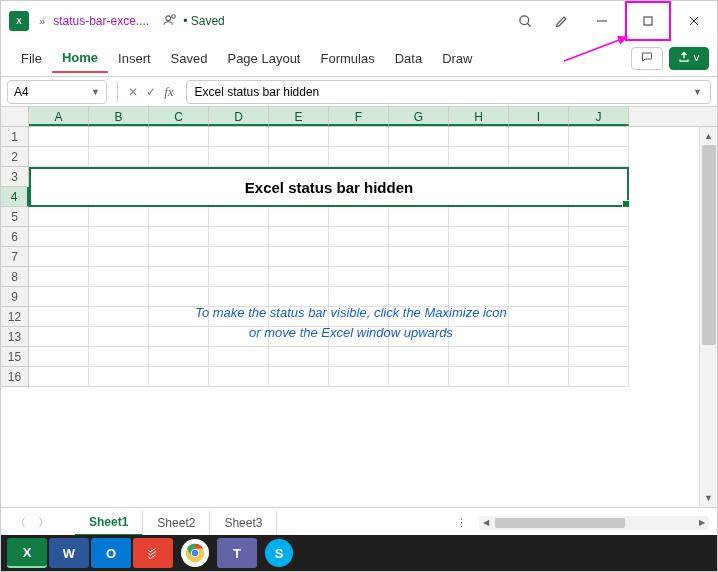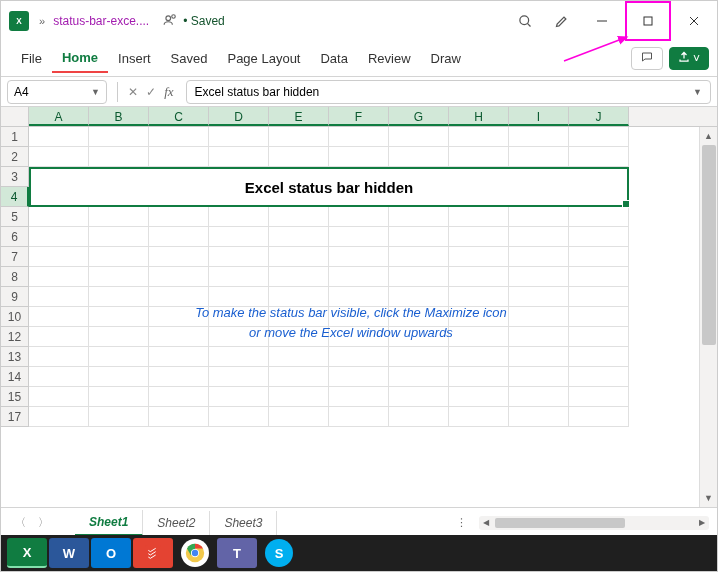--- a/index.html
+++ b/index.html
@@ -57,21 +57,21 @@
   
   
   .vscroll { position: absolute; right: 0; top: 20px; width: 18px; bottom: 0; background: #f3f2f1; border-left: 1px solid #ddd; }
   .vscroll .up, .vscroll .down { height: 18px; text-align: center; font-size: 9px; color: #666; cursor: pointer; line-height: 18px; }
   .vscroll .down { position: absolute; bottom: 0; width: 100%; }
   .vscroll .thumb { position: absolute; top: 18px; width: 14px; left: 2px; height: 200px; background: #c8c8c8; border-radius: 2px; }
   
   
   .sheetbar { height: 30px; display: flex; align-items: center; border-top: 1px solid #d4d4d4; background: #fff; padding: 0 8px; position: relative; }
   .snav { font-size: 11px; color: #888; padding: 0 6px; cursor: pointer; }
-  .stab { padding: 5px 14px; font-size: 12px; color: #555; border-right: 1px solid #ddd; cursor: pointer; font-style: italic; }
+  .stab { padding: 5px 14px; font-size: 12px; color: #555; border-right: 1px solid #ddd; cursor: pointer; }
   .stab.active { font-weight: bold; color: #107c41; border-bottom: 2px solid #107c41; background: #fff; }
   .stab:first-of-type { margin-left: 20px; }
   .dots { margin-left: auto; margin-right: 10px; color: #666; cursor: pointer; letter-spacing: 2px; font-size: 11px; }
   .hscroll { width: 230px; height: 14px; background: #f3f2f1; border-radius: 3px; position: relative; display: flex; align-items: center; }
   .hscroll .lft, .hscroll .rgt { width: 14px; text-align: center; font-size: 8px; color: #666; cursor: pointer; }
   .hscroll .thumb { width: 130px; height: 10px; background: #c8c8c8; border-radius: 2px; margin-left: 2px; }
   
   
   .arrow { position: absolute; top: 33px; right: 78px; z-index: 100; pointer-events: none; }
   
@@ -145,22 +145,22 @@
     </defs>
   <line x1="5" y1="27" x2="68" y2="3" stroke="#ff00dd" stroke-width="1.5" marker-end="url(#ah)"></line>
 </svg>
 
 <div class="ribbon">
   <div class="tab">File</div>
   <div class="tab active">Home</div>
   <div class="tab">Insert</div>
   <div class="tab">Saved</div>
   <div class="tab">Page Layout</div>
+  <div class="tab">Formulas</div>
   <div class="tab">Data</div>
-  <div class="tab">Review</div>
   <div class="tab">Draw</div>
   <div class="ribbon-right">
     <div class="rbtn">
       <svg width="14" height="12" viewBox="0 0 24 24" fill="none" stroke="#555" stroke-width="2">
           <path d="M3 4h18v12H8l-5 4V4z"></path>
         </svg>
     </div>
     <div class="rbtn green">
       <svg width="12" height="12" viewBox="0 0 24 24" fill="none" stroke="#fff" stroke-width="2.5">
           <path d="M12 3v12M7 8l5-5 5 5M4 17v3h16v-3"></path>
@@ -312,33 +312,20 @@
         <div class="cell"></div>
         <div class="cell"></div>
         <div class="cell"></div>
         <div class="cell"></div>
         <div class="cell"></div>
         <div class="cell"></div>
         <div class="cell"></div>
         <div class="cell"></div>
       </div>
       <div class="row">
-        <div class="rowh">10</div>
-        <div class="cell"></div>
-        <div class="cell"></div>
-        <div class="cell"></div>
-        <div class="cell"></div>
-        <div class="cell"></div>
-        <div class="cell"></div>
-        <div class="cell"></div>
-        <div class="cell"></div>
-        <div class="cell"></div>
-        <div class="cell"></div>
-      </div>
-      <div class="row">
         <div class="rowh">12</div>
         <div class="cell"></div>
         <div class="cell"></div>
         <div class="cell"></div>
         <div class="cell"></div>
         <div class="cell"></div>
         <div class="cell"></div>
         <div class="cell"></div>
         <div class="cell"></div>
         <div class="cell"></div>
@@ -351,47 +338,34 @@
         <div class="cell"></div>
         <div class="cell"></div>
         <div class="cell"></div>
         <div class="cell"></div>
         <div class="cell"></div>
         <div class="cell"></div>
         <div class="cell"></div>
         <div class="cell"></div>
       </div>
       <div class="row">
-        <div class="rowh">14</div>
-        <div class="cell"></div>
-        <div class="cell"></div>
-        <div class="cell"></div>
-        <div class="cell"></div>
-        <div class="cell"></div>
-        <div class="cell"></div>
-        <div class="cell"></div>
-        <div class="cell"></div>
-        <div class="cell"></div>
-        <div class="cell"></div>
-      </div>
-      <div class="row">
         <div class="rowh">15</div>
         <div class="cell"></div>
         <div class="cell"></div>
         <div class="cell"></div>
         <div class="cell"></div>
         <div class="cell"></div>
         <div class="cell"></div>
         <div class="cell"></div>
         <div class="cell"></div>
         <div class="cell"></div>
         <div class="cell"></div>
       </div>
       <div class="row">
-        <div class="rowh">17</div>
+        <div class="rowh">16</div>
         <div class="cell"></div>
         <div class="cell"></div>
         <div class="cell"></div>
         <div class="cell"></div>
         <div class="cell"></div>
         <div class="cell"></div>
         <div class="cell"></div>
         <div class="cell"></div>
         <div class="cell"></div>
         <div class="cell"></div>

